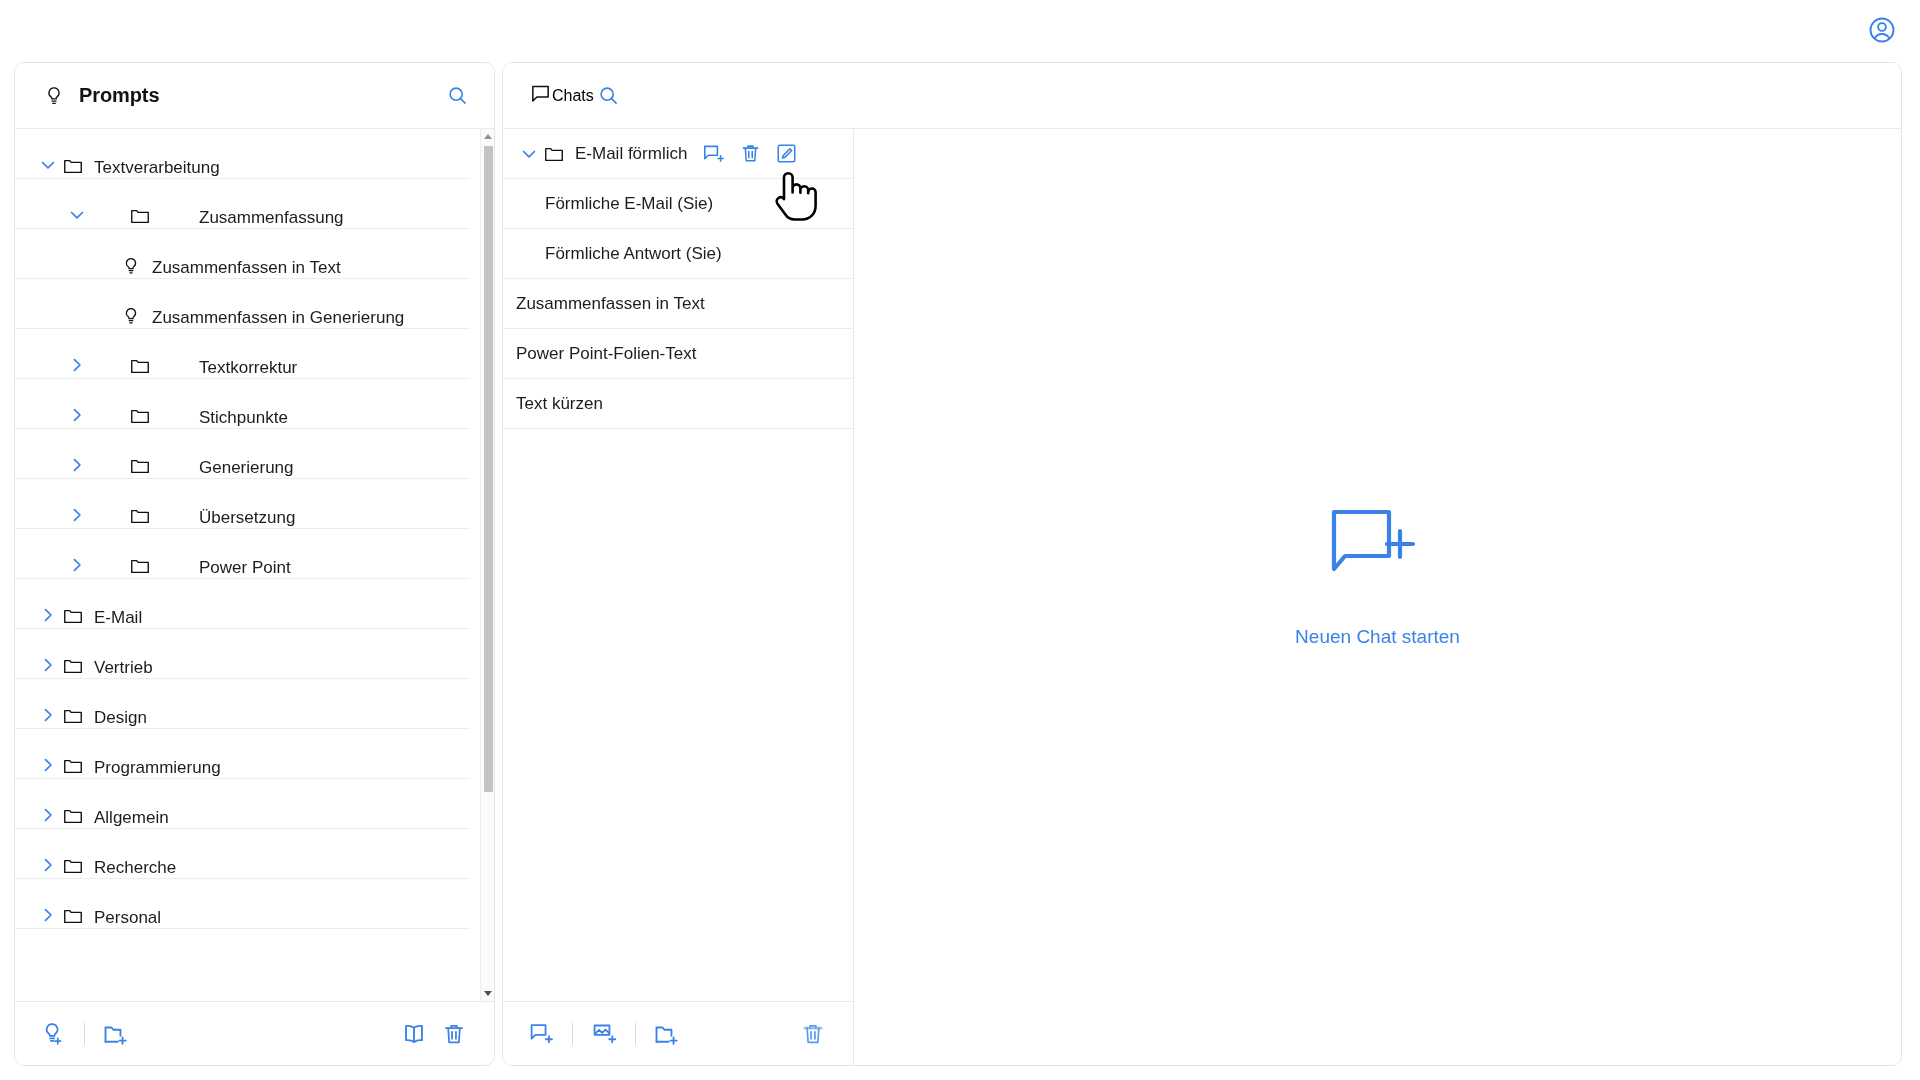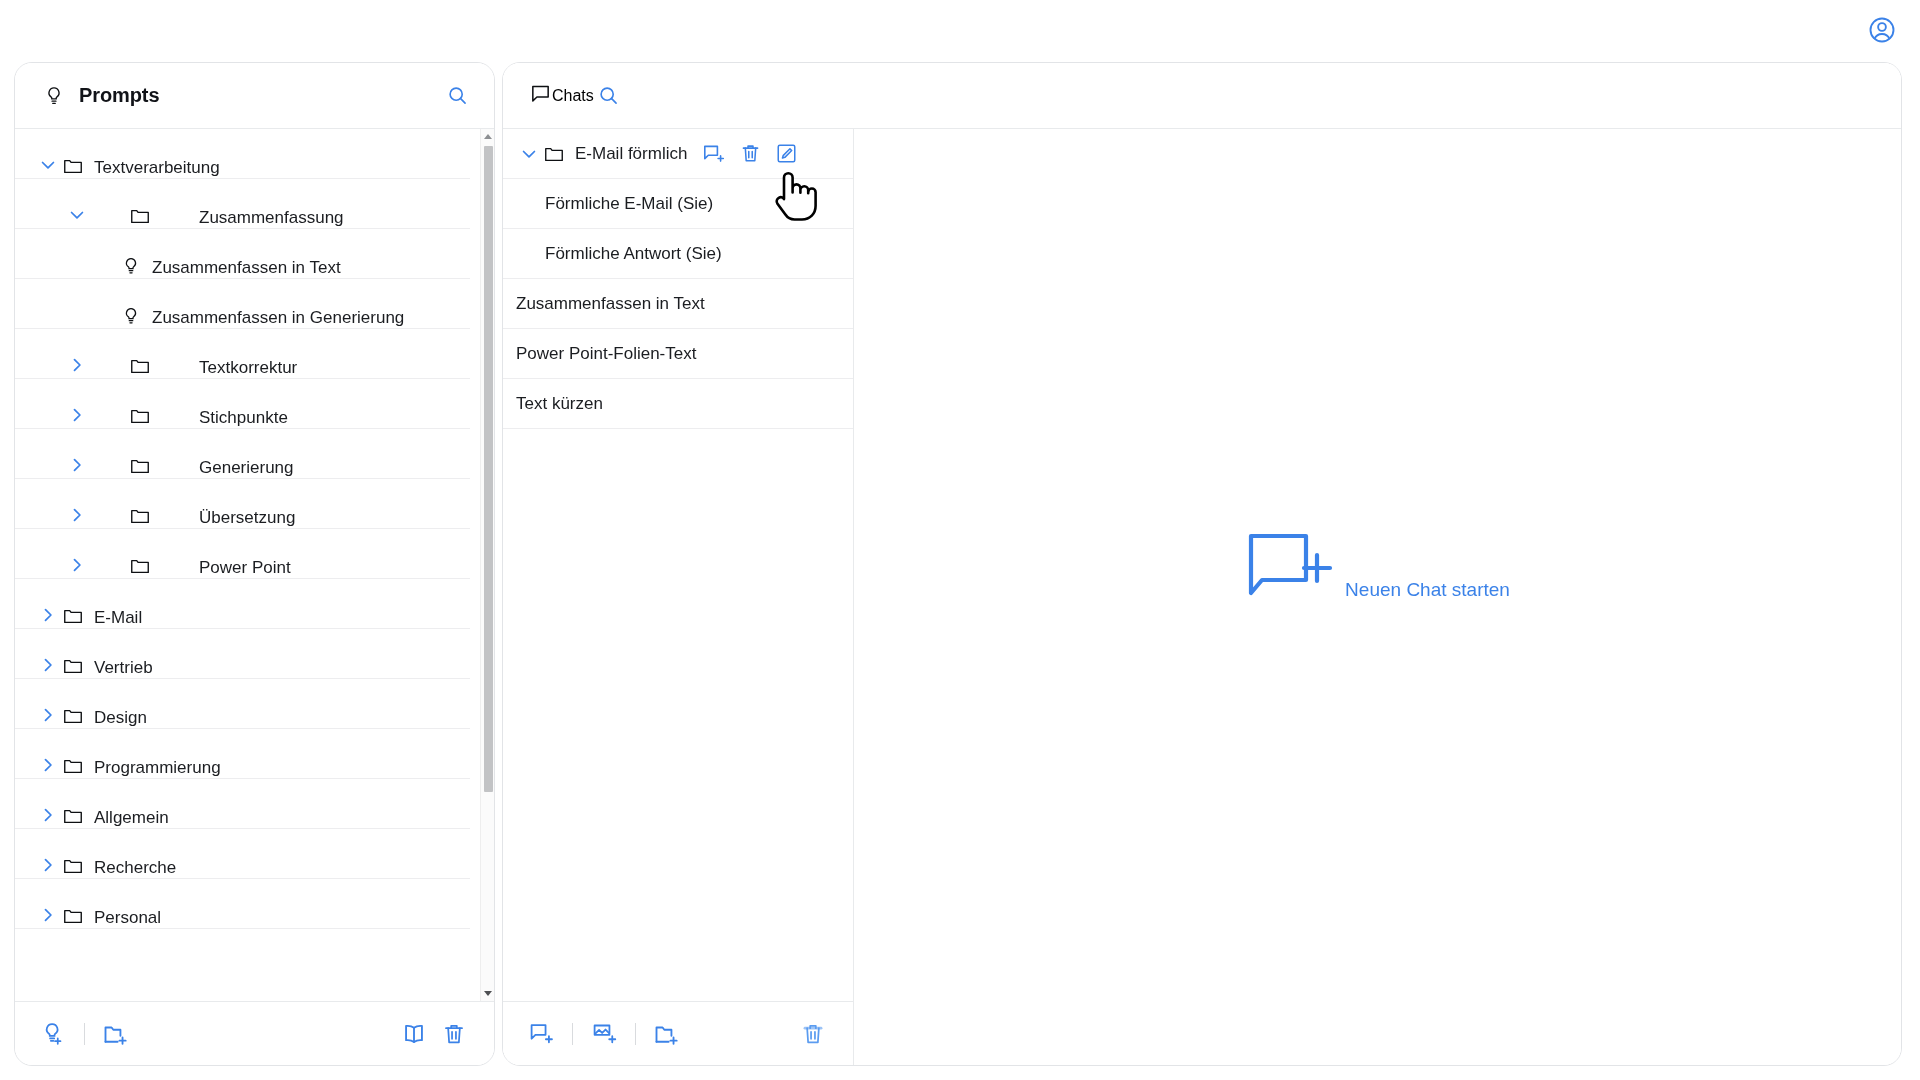--- a/index.html
+++ b/index.html
@@ -31,21 +31,21 @@
     width: 32px; height: 32px;
     display: flex; align-items: center; justify-content: center;
     cursor: pointer;
   }
 
   
   .panel {
     position: absolute;
     background: #ffffff;
     border: 1px solid #e2e4e7;
-    border-radius: 18px;
+    border-radius: 10px;
     overflow: hidden;
   }
   #prompts-panel {
     left: 14px; top: 62px;
     width: 481px; height: 1004px;
     display: flex; flex-direction: column;
   }
   #chats-panel {
     left: 502px; top: 62px;
     width: 1400px; height: 1004px;
@@ -230,21 +230,21 @@
   .act-btn {
     width: 26px; height: 26px;
     display: flex; align-items: center; justify-content: center;
     cursor: pointer;
   }
 
   
   .empty-state {
     flex: 1 1 auto;
     display: flex;
-    flex-direction: row;
+    flex-direction: column;
     align-items: center;
     justify-content: center;
     cursor: pointer;
     margin-top: -40px;
   }
   .empty-state .es-label {
     margin-top: 26px;
     font-size: 19px;
     color: #3b82e8;
   }

